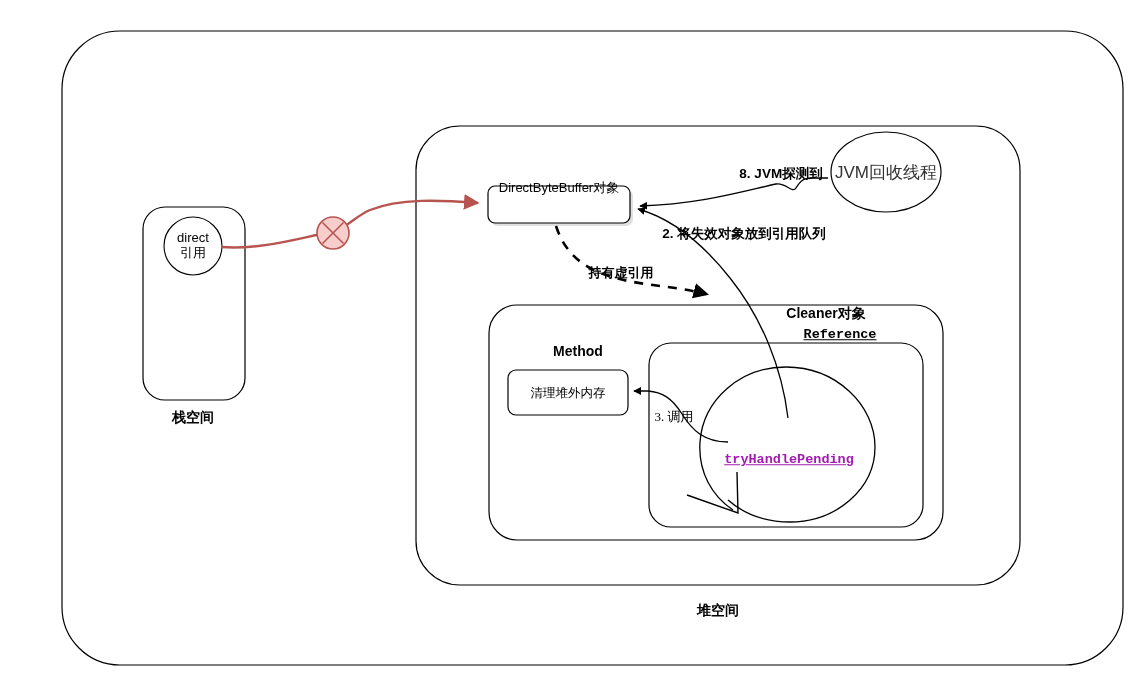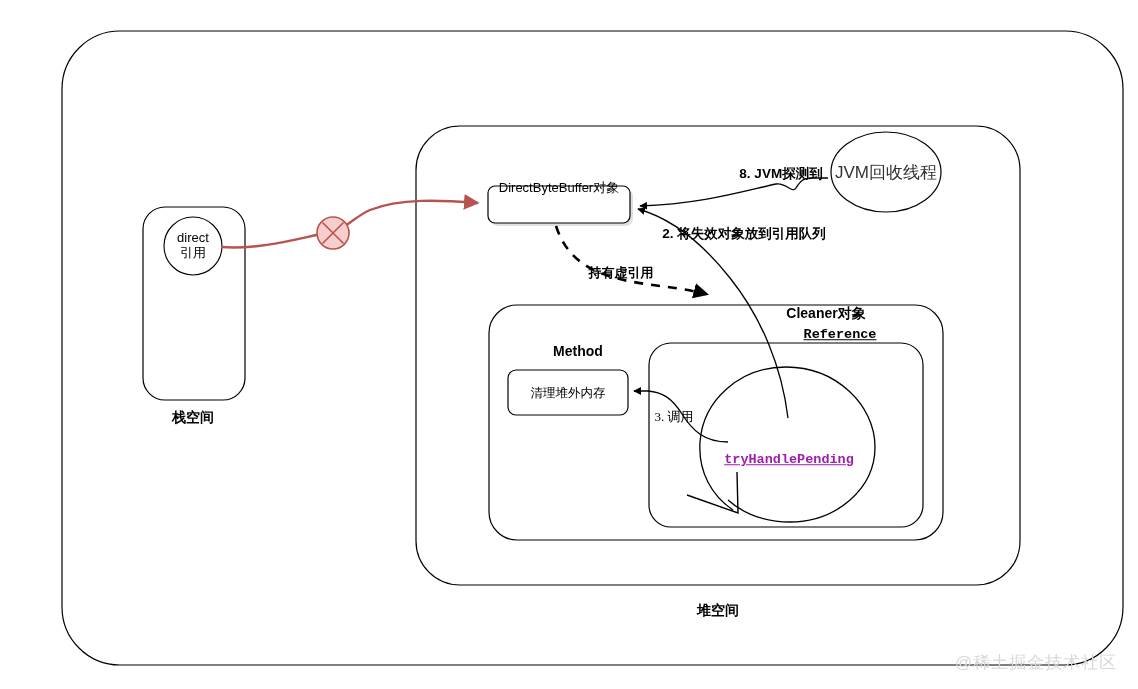--- a/index.html
+++ b/index.html
@@ -153,15 +153,14 @@
   <div class="lbl ctr lbl-bold" style="left:562px; top:351px; font-size:14px;margin-left:16px;">Method</div>
 
   <div class="lbl ctr" style="left:568px; top:393px; font-size:12.5px;">清理堆外内存</div>
 
   <div class="lbl ctr" style="left:674px; top:417px; font-size:13px;font-family:Liberation Serif, serif;">3. 调用</div>
 
   <div class="lbl ctr lbl-mono" style="left:789px; top:460px; font-size:13.5px; color:#a21caf;">tryHandlePending</div>
 
   <div class="lbl ctr lbl-bold" style="left:718px; top:610px; font-size:14px;">堆空间</div>
 
-  <div class="watermark" style="left:955px; top:651px;">@稀土掘金技术社区</div>
 
 </div>
 
 </body></html>

